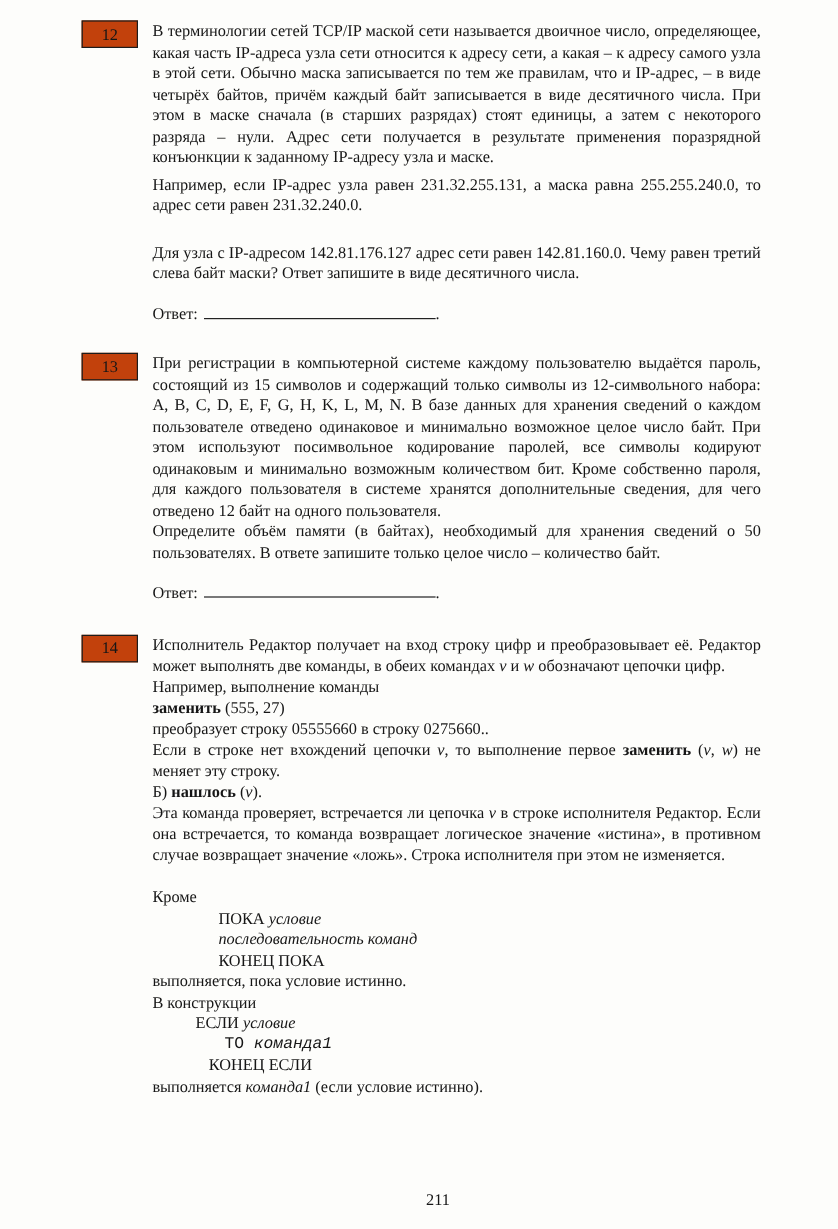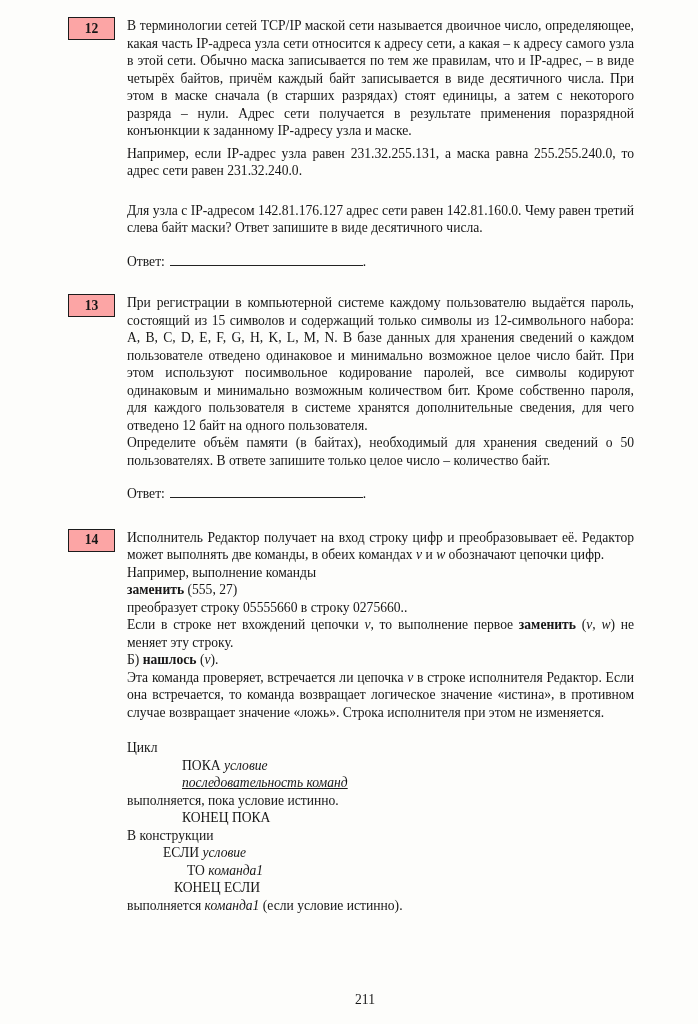--- a/index.html
+++ b/index.html
@@ -15,42 +15,42 @@
     overflow: hidden;
   }
   .page { padding: 17px 64px 0 68px; }
   .question { display: flex; align-items: flex-start; }
   .question.q12 { margin-bottom: 24px; }
   .question.q13 { margin-bottom: 26px; }
   .qnum-box {
     width: 45px; min-width: 45px; height: 21px;
     border: 1.7px solid #1c1c1c;
     display: flex; align-items: center; justify-content: center;
-    font-weight: bold;
+    font-weight: normal;
     margin-right: 12px;
-    background: #fca5a5;
+    background: #c2410c;
   }
   .qbody { flex: 1; }
   .just { text-align: justify; margin: 0; }
   .line { margin: 0; }
   .gap-sm { margin-top: 5px; }
   .gap-md { margin-top: 22px; }
   .answer-row { margin-top: 15px; white-space: nowrap; }
   .answer-blank {
     display: inline-block;
     width: 193px;
     height: 13px;
     border-bottom: 1.2px solid #222;
     margin-left: 5px;
     vertical-align: baseline;
   }
   .codeblock { margin-top: 18px; }
   .ind-while { padding-left: 55px; }
   .ind-if    { padding-left: 36px; }
-  .ind-then  { padding-left: 60px; }
+  .ind-then  { padding-left: 60px; font-family: Liberation Mono, monospace; }
   .ind-endif { padding-left: 47px; }
   .pagenum {
     position: absolute;
     bottom: 16px; left: 16px;
     width: 100%;
     text-align: center;
   }
 </style>
 </head>
 <body>
@@ -91,25 +91,25 @@
     <div class="qbody">
       <p class="just line"><span>Исполнитель Редактор получает на вход строку цифр и преобразовывает её. Редактор может выполнять две команды, в обеих командах </span><span style="font-style: italic;">v</span><span> и </span><span style="font-style: italic;">w</span><span> обозначают цепочки цифр.</span></p>
       <p class="line"><span>Например, выполнение команды</span></p>
       <p class="line"><span style="font-weight: bold;">заменить</span><span> (555, 27)</span></p>
       <p class="line"><span>преобразует строку 05555660 в строку 0275660..</span></p>
       <p class="just line"><span>Если в строке нет вхождений цепочки </span><span style="font-style: italic;">v</span><span>, то выполнение первое </span><span style="font-weight: bold;">заменить</span><span> (</span><span style="font-style: italic;">v</span><span>, </span><span style="font-style: italic;">w</span><span>) не меняет эту строку.</span></p>
       <p class="line"><span>Б) </span><span style="font-weight: bold;">нашлось</span><span> (</span><span style="font-style: italic;">v</span><span>).</span></p>
       <p class="just line"><span>Эта команда проверяет, встречается ли цепочка </span><span style="font-style: italic;">v</span><span> в строке исполнителя Редактор. Если она встречается, то команда возвращает логическое значение «истина», в противном случае возвращает значение «ложь». Строка исполнителя при этом не изменяется.</span></p>
 
       <div class="codeblock">
-        <p class="line"><span>Цикл</span></p>
+        <p class="line"><span>Кроме</span></p>
         <p class="line ind-while"><span>ПОКА </span><span style="font-style: italic;">условие</span></p>
-        <p class="line ind-while"><span style="font-style: italic; text-decoration: underline;">последовательность команд</span></p>
+        <p class="line ind-while"><span style="font-style: italic;">последовательность команд</span></p>
+        <p class="line ind-while"><span>КОНЕЦ ПОКА</span></p>
         <p class="line"><span>выполняется, пока условие истинно.</span></p>
-        <p class="line ind-while"><span>КОНЕЦ ПОКА</span></p>
         <p class="line"><span>В конструкции</span></p>
         <p class="line ind-if"><span>ЕСЛИ </span><span style="font-style: italic;">условие</span></p>
         <p class="line ind-then"><span>ТО </span><span style="font-style: italic;">команда1</span></p>
         <p class="line ind-endif"><span>КОНЕЦ ЕСЛИ</span></p>
         <p class="line"><span>выполняется </span><span style="font-style: italic;">команда1</span><span> (если условие истинно).</span></p>
       </div>
     </div>
   </section>
 
 </div>

